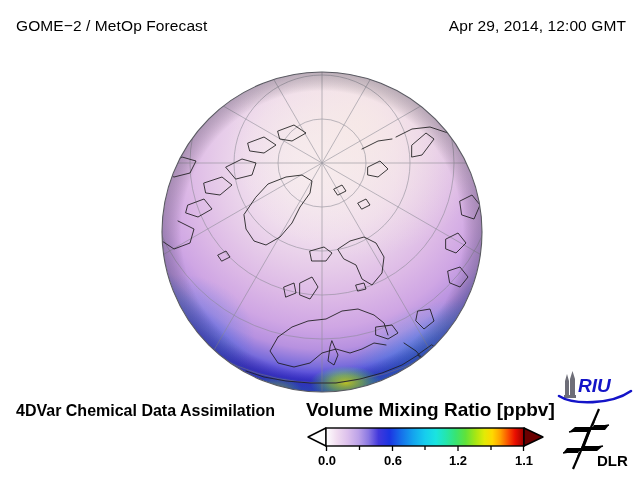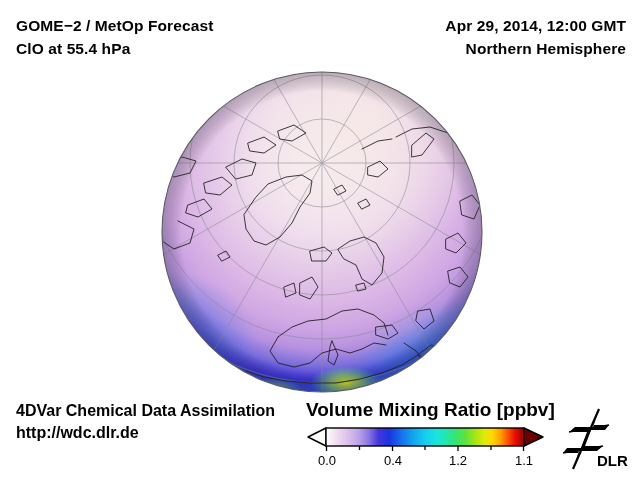--- a/index.html
+++ b/index.html
@@ -8,21 +8,21 @@
     font-family:"Liberation Sans", sans-serif;
     position:relative;
     -webkit-font-smoothing:antialiased;
   }
   .frame{position:absolute;left:0;top:0;width:640px;height:480px;}
 
   
   .hdr-left{position:absolute;left:16px;top:14px;}
   .hdr-right{position:absolute;right:14px;top:14px;text-align:right;margin-left:12px;}
   .hdr-line{
-    font-size:15.5px;font-weight:bold;color:#000;letter-spacing:0.1px;
+    font-size:15.5px;font-weight:normal;color:#000;letter-spacing:0.1px;
     line-height:23px;white-space:nowrap;
   }
 
   
   .globe-wrap{position:absolute;left:160px;top:71px;width:324px;height:324px;}
   .globe-svg{display:block;width:324px;height:324px;}
 
   
   .footer-left{position:absolute;left:16px;top:400px;}
   .footer-line{
@@ -34,42 +34,40 @@
   .cb-block{position:absolute;left:306px;top:399px;width:240px;}
   .cb-title{
     font-size:19px;font-weight:bold;color:#000;text-align:center;
     white-space:nowrap;margin-bottom:5px;
   }
   .cb-svg{display:block;}
   .cb-ticklabels{
     position:relative;height:18px;margin-top:1px;
   }
   .cb-ticklabels span{
-    position:absolute;top:0;font-size:13px;font-weight:normal;color:#000;
+    position:absolute;top:0;font-size:13px;font-weight:bold;color:#000;
     transform:translateX(-50%);white-space:nowrap;
   }
 
   
   .logo-riu{position:absolute;left:557px;top:369px;width:76px;height:36px;}
   .logo-dlr{position:absolute;left:563px;top:408px;width:70px;height:62px;text-decoration:underline;}
   .logo-riu svg,.logo-dlr svg{display:block;}
 </style>
 </head>
 <body>
 
 <div class="frame">
 
   <div class="hdr-left">
     <div class="hdr-line">GOME−2 / MetOp Forecast</div>
-    <div class="hdr-line">ClO at 55.4 hPa</div>
   </div>
 
   <div class="hdr-right">
     <div class="hdr-line">Apr 29, 2014, 12:00 GMT</div>
-    <div class="hdr-line">Northern Hemisphere</div>
   </div>
 
   <div class="globe-wrap">
     <svg class="globe-svg" viewBox="0 0 324 324" xmlns="http://www.w3.org/2000/svg">
       <defs>
 
         <clipPath id="discClip">
           <circle cx="162" cy="161" r="160"></circle>
         </clipPath>
 
@@ -222,21 +220,20 @@
         <path d="M58 184 L66 180 L70 186 L62 190 Z"></path>
       </g>
 
       <circle cx="162" cy="161" r="160" fill="url(#limbShade)"></circle>
       <circle cx="162" cy="161" r="160" fill="none" stroke="#5a5a62" stroke-width="1.1"></circle>
     </svg>
   </div>
 
   <div class="footer-left">
     <div class="footer-line">4DVar Chemical Data Assimilation</div>
-    <div class="footer-line">http://wdc.dlr.de</div>
   </div>
 
   <div class="cb-block">
     <div class="cb-title">Volume Mixing Ratio [ppbv]</div>
 
     <svg class="cb-svg" width="240" height="26" viewBox="0 0 240 26" xmlns="http://www.w3.org/2000/svg">
       <defs>
         <linearGradient id="cbGrad" x1="0" y1="0" x2="1" y2="0">
           <stop offset="0.000" stop-color="#ffffff"></stop>
           <stop offset="0.055" stop-color="#f0dcf0"></stop>
@@ -274,26 +271,40 @@
         <line x1="86.5" y1="20" x2="86.5" y2="25"></line>
         <line x1="119" y1="20" x2="119" y2="24"></line>
         <line x1="152" y1="20" x2="152" y2="25"></line>
         <line x1="185" y1="20" x2="185" y2="24"></line>
         <line x1="217.5" y1="20" x2="217.5" y2="25"></line>
       </g>
     </svg>
 
     <div class="cb-ticklabels">
       <span style="left:21px">0.0</span>
-      <span style="left:87px">0.4</span>
+      <span style="left:87px">0.6</span>
       <span style="left:152px">1.2</span>
       <span style="left:218px">1.1</span>
     </div>
   </div>
 
+  <div class="logo-riu">
+    <svg width="76" height="36" viewBox="0 0 76 36" xmlns="http://www.w3.org/2000/svg">
+
+      <g fill="#6e6e78">
+        <path d="M8 26 L8 12 L10 5 L12 12 L12 26 Z"></path>
+        <path d="M13 26 L13 10 L15.5 2 L18 10 L18 26 Z"></path>
+        <path d="M7 26 L19 26 L19 29 L7 29 Z"></path>
+      </g>
+
+      <text x="21" y="23" font-family="'Liberation Sans', sans-serif" font-size="19" font-weight="bold" font-style="italic" fill="#1414c8">RIU</text>
+
+      <path d="M2 27 C16 36, 54 36, 74 22" fill="none" stroke="#1414c8" stroke-width="2.6" stroke-linecap="round"></path>
+    </svg>
+  </div>
 
   <div class="logo-dlr">
     <svg width="70" height="62" viewBox="0 0 70 62" xmlns="http://www.w3.org/2000/svg">
 
       <g>
         <path d="M36 1 L30 19 L12 19 L6 24 L24 24 L18 40 L4 40 L0 45 L16 45 L10 61
                  L16 43 L34 43 L40 38 L22 38 L28 22 L42 22 L46 17 L30 17 Z" fill="#000000"></path>
         <path d="M36 1 L10 61" fill="none" stroke="#000000" stroke-width="2.2"></path>
         <path d="M6 24 L46 17" fill="none" stroke="#000000" stroke-width="1.6"></path>
         <path d="M0 45 L40 38" fill="none" stroke="#000000" stroke-width="1.6"></path>

